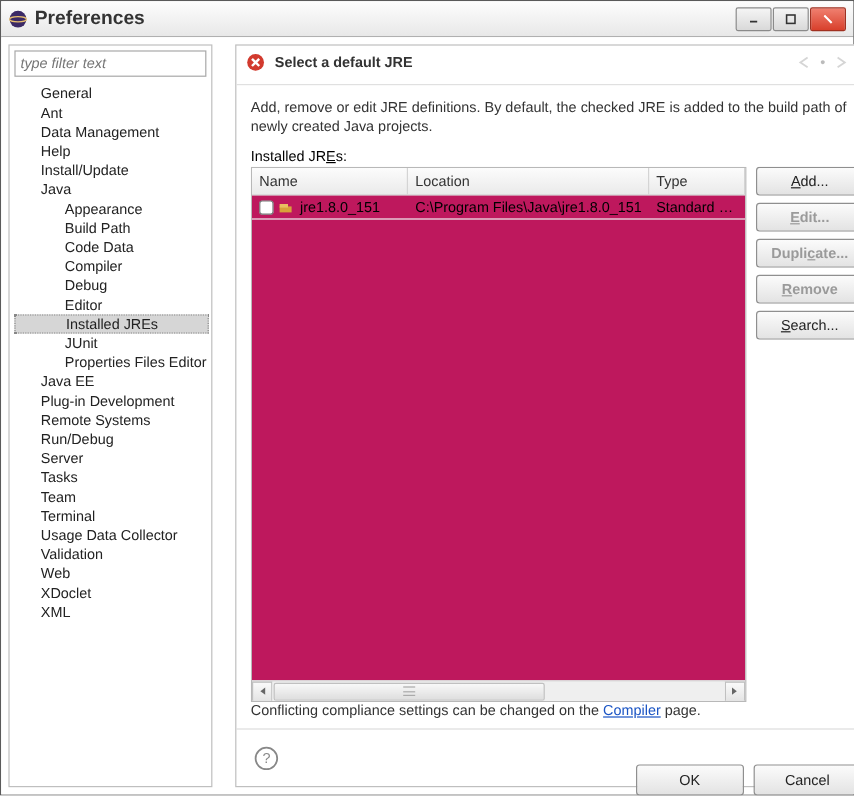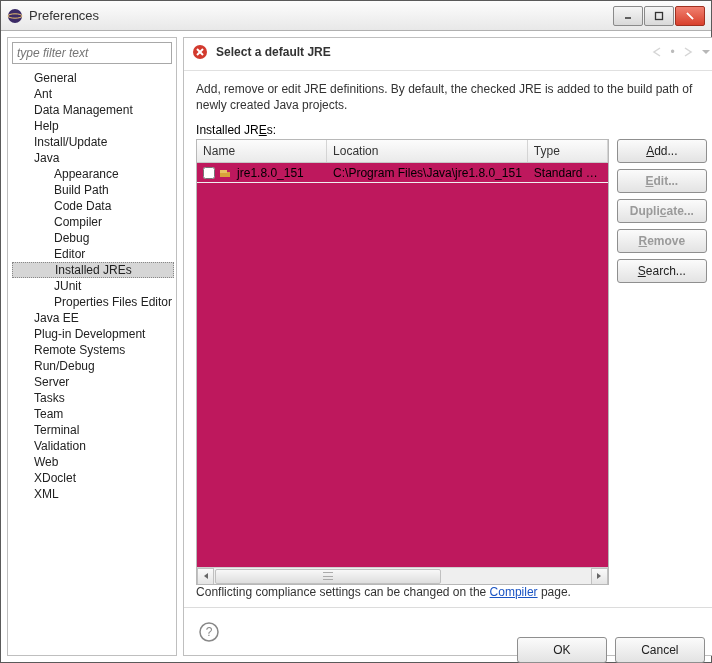--- a/index.html
+++ b/index.html
@@ -2,27 +2,27 @@
 <html><head>
 <meta charset="utf-8">
 <style>
 * { box-sizing: border-box; margin: 0; padding: 0; font-family: "Segoe UI", Tahoma, sans-serif; font-size: 12px; }
 body { background: #f0f0f0; width: 712px; height: 663px; overflow: hidden; }
 
 .window { width: 712px; height: 663px; border: 1px solid #5a5a5a; background: #fff; display: flex; flex-direction: column; }
 
 .titlebar { height: 30px; background: linear-gradient(#fdfdfd, #e8e8e8); border-bottom: 1px solid #b0b0b0; display: flex; align-items: center; padding: 0 6px; }
 .titlebar .app-icon { width: 16px; height: 16px; margin-right: 6px; }
-.titlebar .title { flex: 1; font-size: 13px; color: #333; }
+.titlebar .title { flex: 1; font-size: 16px; color: #333; font-weight: bold; }
 .titlebar .win-btns { display: flex; gap: 0; }
 .titlebar .win-btn { width: 30px; height: 20px; border: 1px solid #8a8a8a; background: linear-gradient(#f5f5f5,#d9d9d9); display:flex; align-items:center; justify-content:center; border-radius:2px; margin-left:1px;}
 .titlebar .win-btn.close { background: linear-gradient(#f08070,#d8402c); border-color:#a03020; }
 .titlebar .win-btn svg { width:10px; height:10px; }
 
-.content { flex:1; display:flex; padding: 6px; gap:6px; background:#fff; }
+.content { flex:1; display:flex; padding: 6px; gap:19px; background:#fff; }
 
 .left-pane { width: 180px; border:1px solid #bfbfbf; display:flex; flex-direction:column; background:#fff; }
 .filter-wrap { padding:4px; }
 .filter-input { width:100%; height:22px; border:1px solid #a8a8a8; padding:2px 4px; color:#888; font-style:italic; }
 .tree { flex:1; overflow:auto; padding:2px 2px 2px 4px; }
 .tree ul { list-style:none; padding-left:14px; }
 .tree > ul { padding-left:0; }
 .tree li { padding:1px 2px; white-space:nowrap; cursor:default; color:#222; }
 .tree li.lvl0 { padding-left:22px; }
 .tree li.lvl1 { padding-left:42px; }
@@ -130,20 +130,21 @@
             <li class="lvl1">JUnit</li>
             <li class="lvl1">Properties Files Editor</li>
             <li class="lvl0">Java EE</li>
             <li class="lvl0">Plug-in Development</li>
             <li class="lvl0">Remote Systems</li>
             <li class="lvl0">Run/Debug</li>
             <li class="lvl0">Server</li>
             <li class="lvl0">Tasks</li>
             <li class="lvl0">Team</li>
             <li class="lvl0">Terminal</li>
+            <li class="lvl0">Usage Data Collector</li>
             <li class="lvl0">Validation</li>
             <li class="lvl0">Web</li>
             <li class="lvl0">XDoclet</li>
             <li class="lvl0">XML</li>
           </ul>
         </div>
     </div>
 
     <div class="right-pane">
       <div class="header-row">

